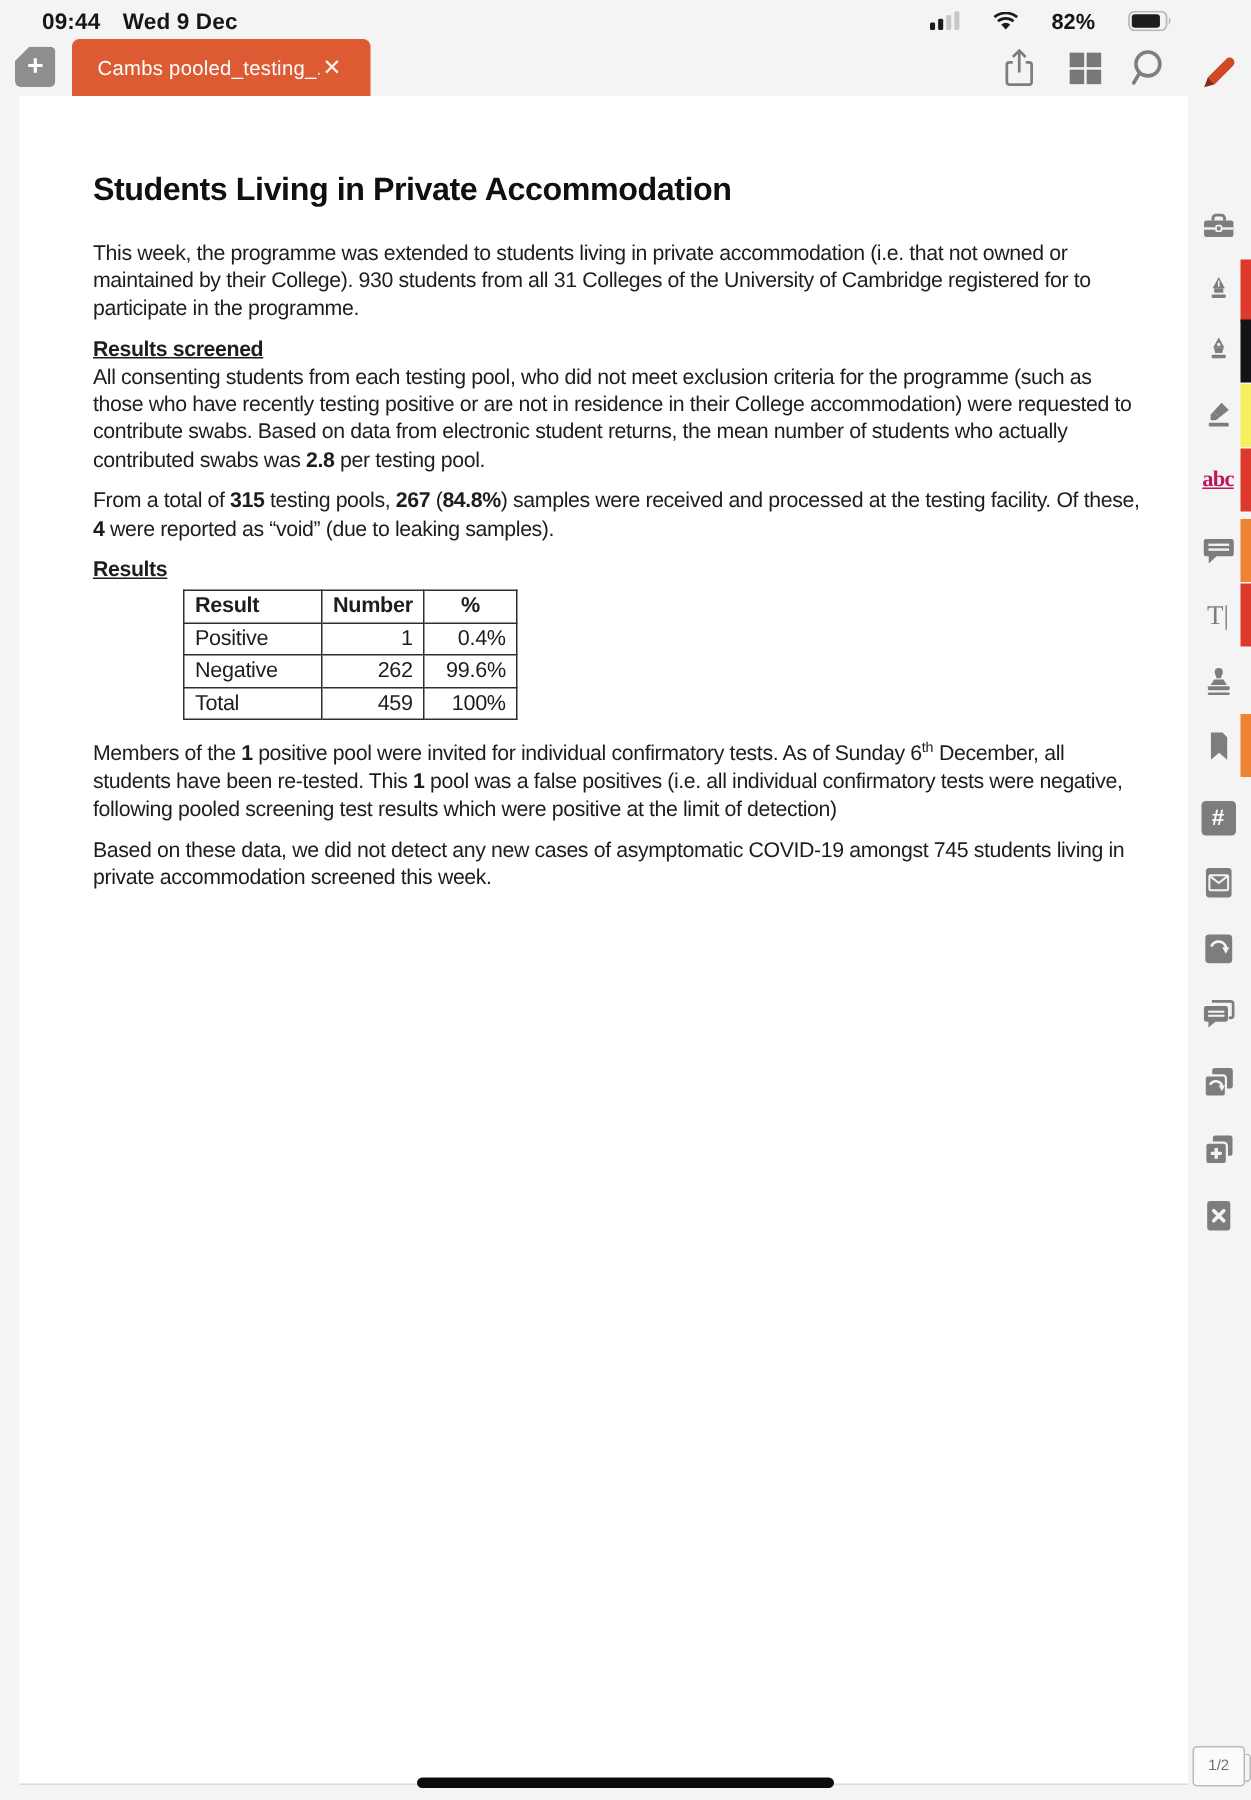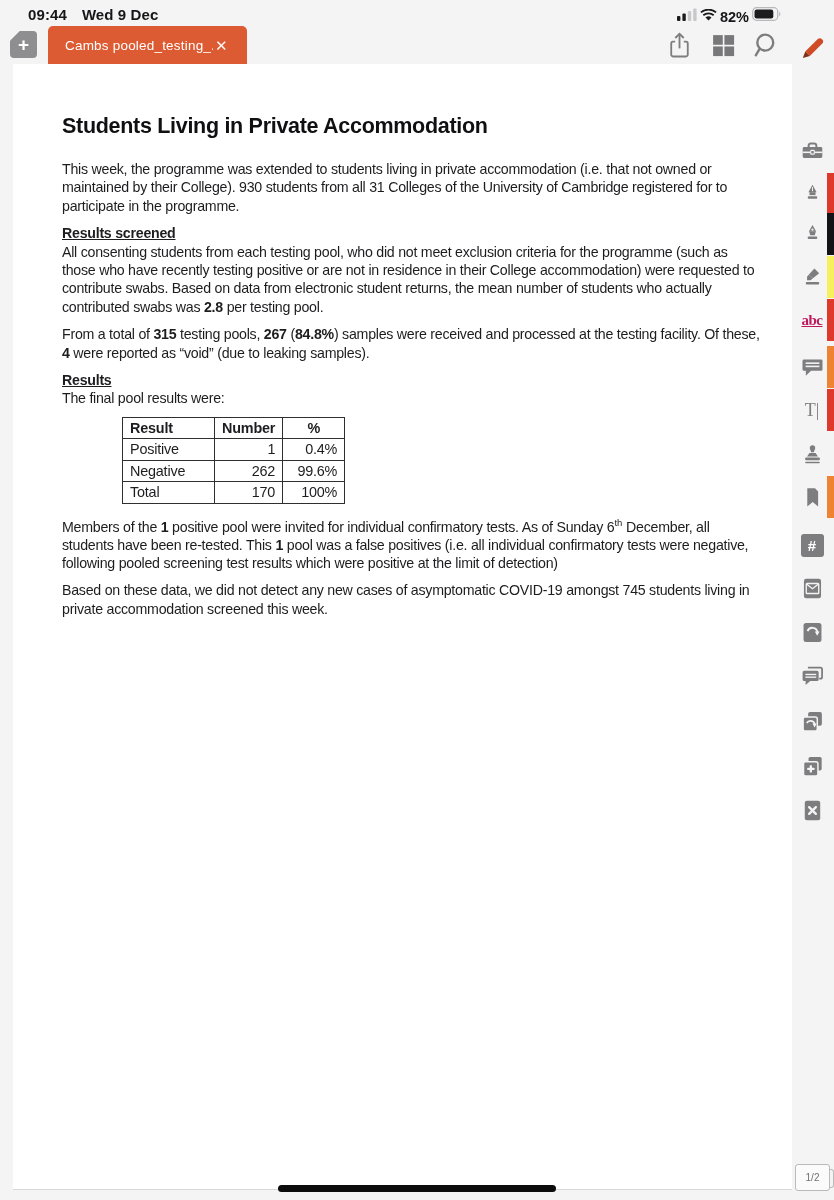--- a/index.html
+++ b/index.html
@@ -5,21 +5,21 @@
   * { margin:0; padding:0; box-sizing:border-box; }
   html,body { background:#e9e9ea; }
   body { font-family:"Liberation Sans", sans-serif; }
 
   .screen { position:relative; width:834px; height:1200px; background:#f4f4f5; overflow:hidden; margin:0 auto; }
 
   
   .status-bar { position:absolute; top:0; left:0; right:0; height:28px; }
   .status-left { position:absolute; left:28px; top:6px; display:flex; gap:15px;
                  font-size:15px; font-weight:700; color:#161618; letter-spacing:.1px; }
-  .status-right { position:absolute; right:52px; top:7px; display:flex; align-items:flex-end; gap:3px; }
+  .status-right { position:absolute; right:52px; top:7px; display:flex; align-items:flex-start; gap:22px; }
   .batt-label { font-size:14.5px; font-weight:600; color:#161618; }
 
   
   .tab-bar { position:absolute; top:28px; left:0; right:0; height:36px; }
   .new-tab { position:absolute; left:10px; top:3px; width:27px; height:27px; background:#8e8e91;
              border-radius:4px; clip-path:polygon(36% 0,100% 0,100% 100%,0 100%,0 36%);
              color:#fff; font-size:19px; font-weight:700; display:flex; align-items:center;
              justify-content:center; line-height:1; cursor:pointer; }
   .tab { position:absolute; left:48px; top:-2px; width:199px; height:38px; background:#dc5b33;
          border-radius:5px 5px 0 0; display:flex; align-items:center; color:#fff; cursor:pointer; }
@@ -143,21 +143,20 @@
   </div>
 
   <div class="page">
     <div class="doc">
       <h1>Students Living in Private Accommodation</h1>
       <p><span>This week, the programme was extended to students living in private accommodation (i.e. that not owned or maintained by their College). 930 students from all 31 Colleges of the University of Cambridge registered for to participate in the programme.</span></p>
       <p class="heading">Results screened</p>
       <p><span>All consenting students from each testing pool, who did not meet exclusion criteria for the programme (such as those who have recently testing positive or are not in residence in their College accommodation) were requested to contribute swabs. Based on data from electronic student returns, the mean number of students who actually contributed swabs was </span><span class="b">2.8</span><span> per testing pool.</span></p>
       <p><span>From a total of </span><span class="b">315</span><span> testing pools, </span><span class="b">267</span><span> (</span><span class="b">84.8%</span><span>) samples were received and processed at the testing facility. Of these, </span><span class="b">4</span><span> were reported as “void” (due to leaking samples).</span></p>
       <p class="heading">Results</p>
-      <p>The final pool results were:</p>
       <table class="res-table">
         <thead>
           <tr>
             <th class="c0">Result</th>
             <th class="c1">Number</th>
             <th class="c2">%</th>
           </tr>
         </thead>
         <tbody>
           <tr>
@@ -165,21 +164,21 @@
             <td class="c1">1</td>
             <td class="c2">0.4%</td>
           </tr>
           <tr>
             <td class="c0">Negative</td>
             <td class="c1">262</td>
             <td class="c2">99.6%</td>
           </tr>
           <tr>
             <td class="c0">Total</td>
-            <td class="c1">170</td>
+            <td class="c1">459</td>
             <td class="c2">100%</td>
           </tr>
         </tbody>
       </table>
       <p><span>Members of the </span><span class="b">1</span><span> positive pool were invited for individual confirmatory tests. As of Sunday 6</span><span class="sup">th</span><span> December, all students have been re-tested. This </span><span class="b">1</span><span> pool was a false positives (i.e. all individual confirmatory tests were negative, following pooled screening test results which were positive at the limit of detection)</span></p>
       <p><span>Based on these data, we did not detect any new cases of asymptomatic COVID-19 amongst 745 students living in private accommodation screened this week.</span></p>
     </div>
   </div>
 
   <div class="sidebar">

